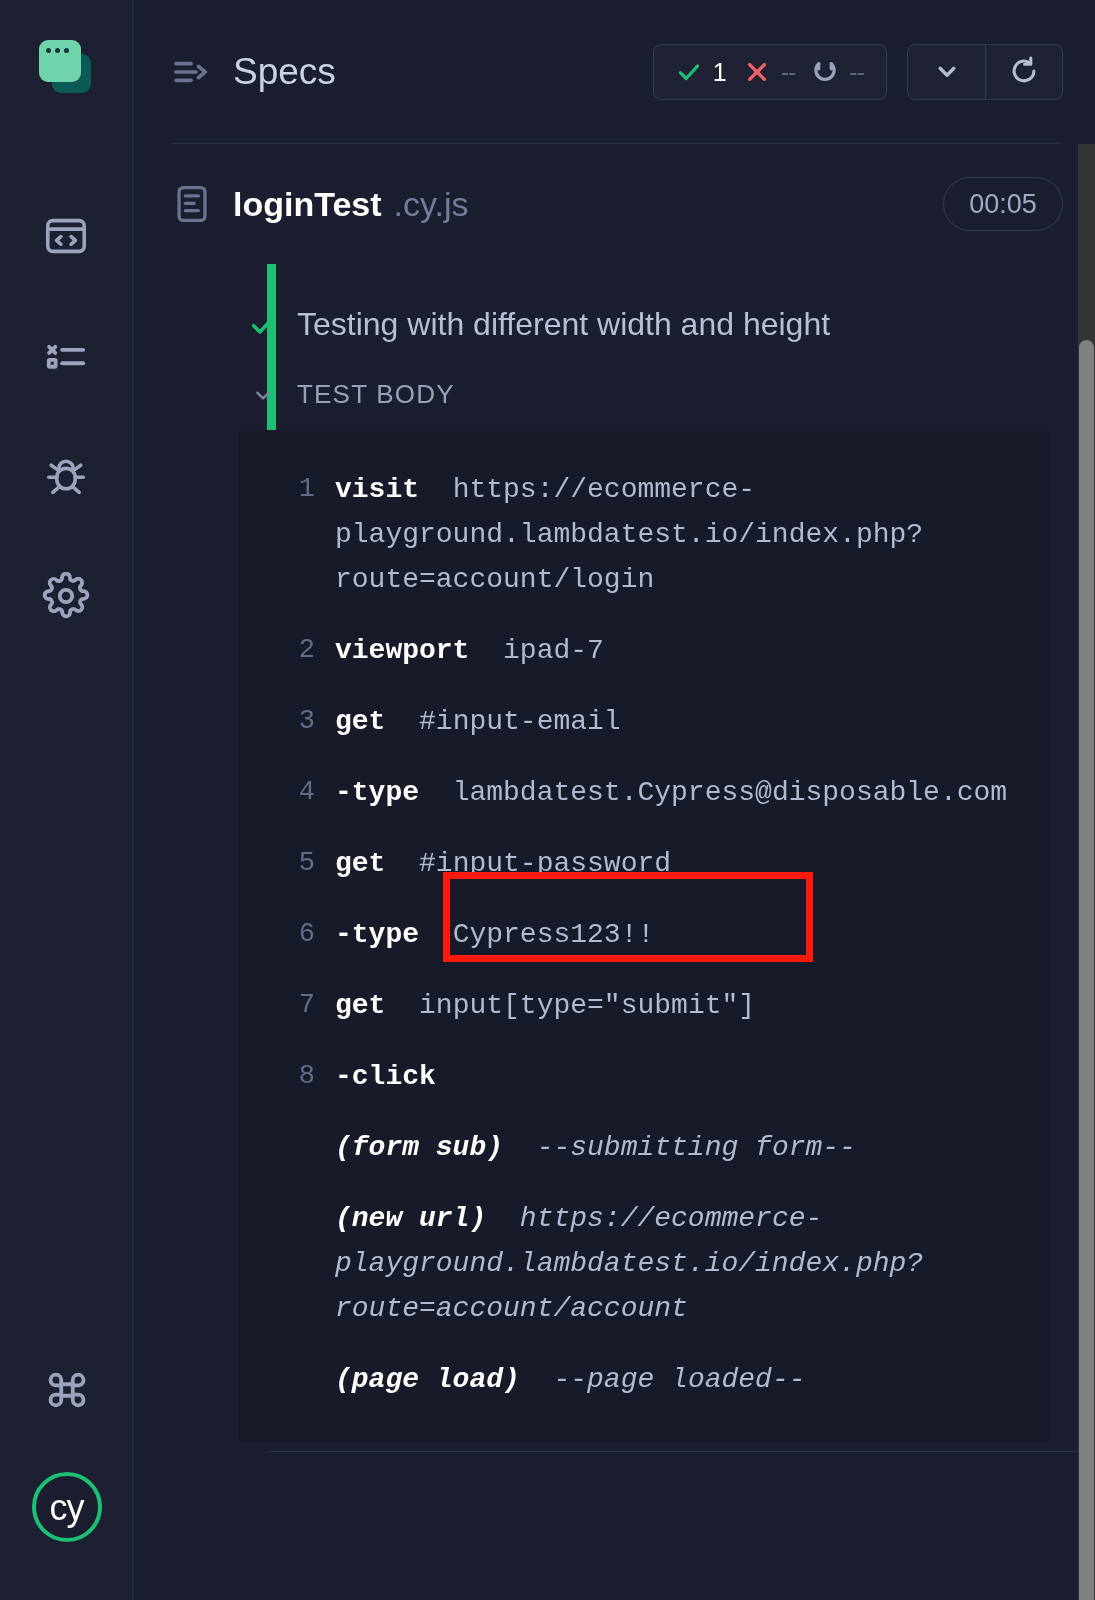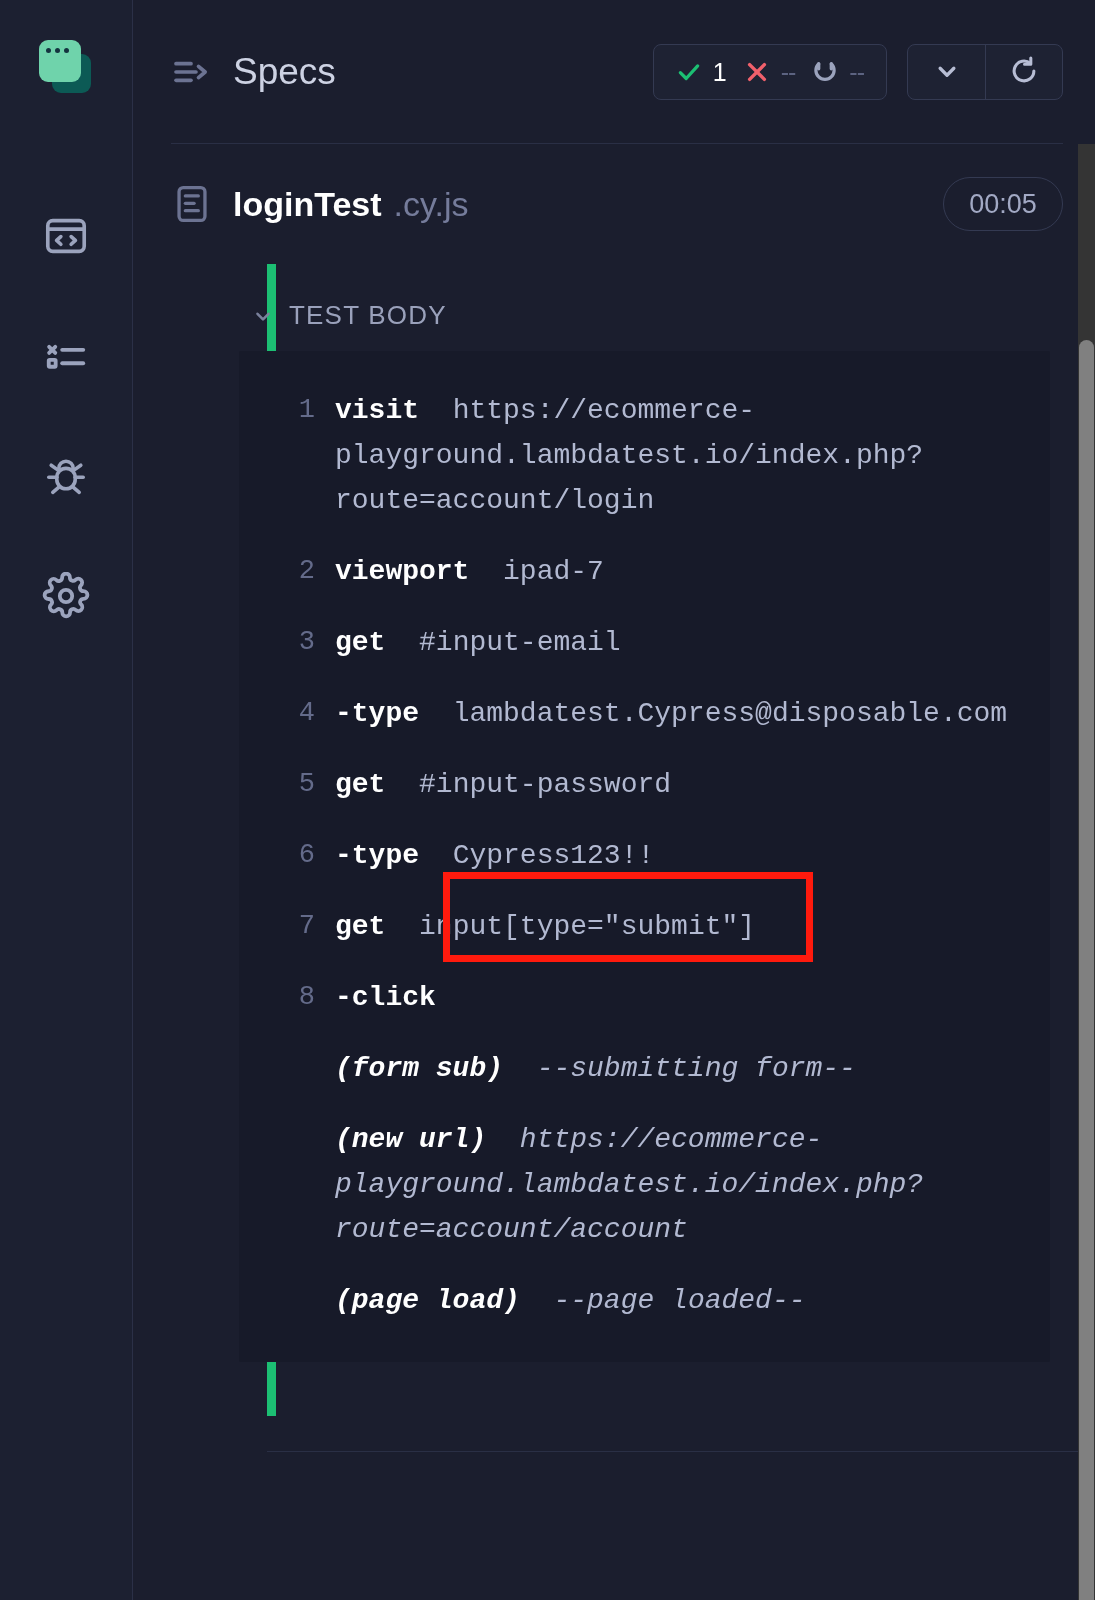--- a/index.html
+++ b/index.html
@@ -292,21 +292,21 @@
   .test-title .check { color: #1cbf73; display: flex; }
   .test-title .label {
     font-size: 32px;
     color: #b9bfd6;
     font-family: "Liberation Sans", sans-serif;
   }
 
   .test-body-header {
     display: flex;
     align-items: center;
-    gap: 14px;
+    gap: 22px;
     margin-top: 36px;
     padding-left: 4px;
   }
   .test-body-header .lbl {
     font-size: 26px;
     letter-spacing: 1.2px;
     color: #9aa1bb;
     font-family: "Liberation Sans", sans-serif;
   }
 
@@ -458,20 +458,37 @@
         <span>
           <svg width="48" height="48" viewBox="0 0 24 24" fill="none" stroke="currentColor" stroke-width="1.9" stroke-linecap="round" stroke-linejoin="round">
             <circle cx="12" cy="12" r="3.1"></circle>
             <path d="M19.2 14.4a1.6 1.6 0 0 0 .32 1.77l.06.06a1.94 1.94 0 1 1-2.75 2.75l-.06-.06a1.6 1.6 0 0 0-1.77-.32 1.6 1.6 0 0 0-.97 1.47v.17a1.94 1.94 0 1 1-3.89 0v-.09a1.6 1.6 0 0 0-1.05-1.47 1.6 1.6 0 0 0-1.77.32l-.06.06a1.94 1.94 0 1 1-2.75-2.75l.06-.06a1.6 1.6 0 0 0 .32-1.77 1.6 1.6 0 0 0-1.47-.97h-.17a1.94 1.94 0 1 1 0-3.89h.09a1.6 1.6 0 0 0 1.47-1.05 1.6 1.6 0 0 0-.32-1.77l-.06-.06a1.94 1.94 0 1 1 2.75-2.75l.06.06a1.6 1.6 0 0 0 1.77.32h.08a1.6 1.6 0 0 0 .97-1.47v-.17a1.94 1.94 0 1 1 3.89 0v.09a1.6 1.6 0 0 0 .97 1.47 1.6 1.6 0 0 0 1.77-.32l.06-.06a1.94 1.94 0 1 1 2.75 2.75l-.06.06a1.6 1.6 0 0 0-.32 1.77v.08a1.6 1.6 0 0 0 1.47.97h.17a1.94 1.94 0 1 1 0 3.89h-.09a1.6 1.6 0 0 0-1.47.97z"></path>
           </svg>
         </span>
       </div>
 
     </div>
 
+    <div class="nav-bottom">
+      <div class="nav-icon">
+        <span>
+          <svg width="46" height="46" viewBox="0 0 24 24" fill="none" stroke="currentColor" stroke-width="2" stroke-linecap="round" stroke-linejoin="round">
+            <path d="M9 9h6v6H9z"></path>
+            <path d="M9 9V6.8A2.8 2.8 0 1 0 6.2 9.6H9"></path>
+            <path d="M15 9V6.8A2.8 2.8 0 1 1 17.8 9.6H15"></path>
+            <path d="M9 15v2.2A2.8 2.8 0 1 1 6.2 14.4H9"></path>
+            <path d="M15 15v2.2a2.8 2.8 0 1 0 2.8-2.8H15"></path>
+          </svg>
+        </span>
+      </div>
+
+      <div class="cy-logo">
+        <span>cy</span>
+      </div>
+    </div>
 
   </div>
 
   <div class="main">
 
     <div class="header">
 
       <div class="header-left">
         <span class="specs-icon">
           <svg width="40" height="40" viewBox="0 0 24 24" fill="none" stroke="currentColor" stroke-width="2.2" stroke-linecap="round" stroke-linejoin="round">
@@ -555,20 +572,28 @@
       <span class="duration-badge">00:05</span>
     </div>
 
     <div class="runnables">
       <div class="status-bar"></div>
 
       <div class="runnable-wrap">
         <div class="runnable-body">
 
 
+          <div class="test-title">
+            <span class="check">
+              <svg width="28" height="28" viewBox="0 0 24 24" fill="none" stroke="currentColor" stroke-width="3" stroke-linecap="round" stroke-linejoin="round">
+                <polyline points="4,12.6 9.4,18 20,6.4"></polyline>
+              </svg>
+            </span>
+            <span class="label">Testing with different width and height</span>
+          </div>
 
           <div class="test-body-header">
             <span style="color:#7a819c;display:flex">
               <svg width="24" height="24" viewBox="0 0 24 24" fill="none" stroke="currentColor" stroke-width="2.6" stroke-linecap="round" stroke-linejoin="round">
                 <polyline points="6.5,9.8 12,15.4 17.5,9.8"></polyline>
               </svg>
             </span>
             <span class="lbl">TEST BODY</span>
           </div>
 

